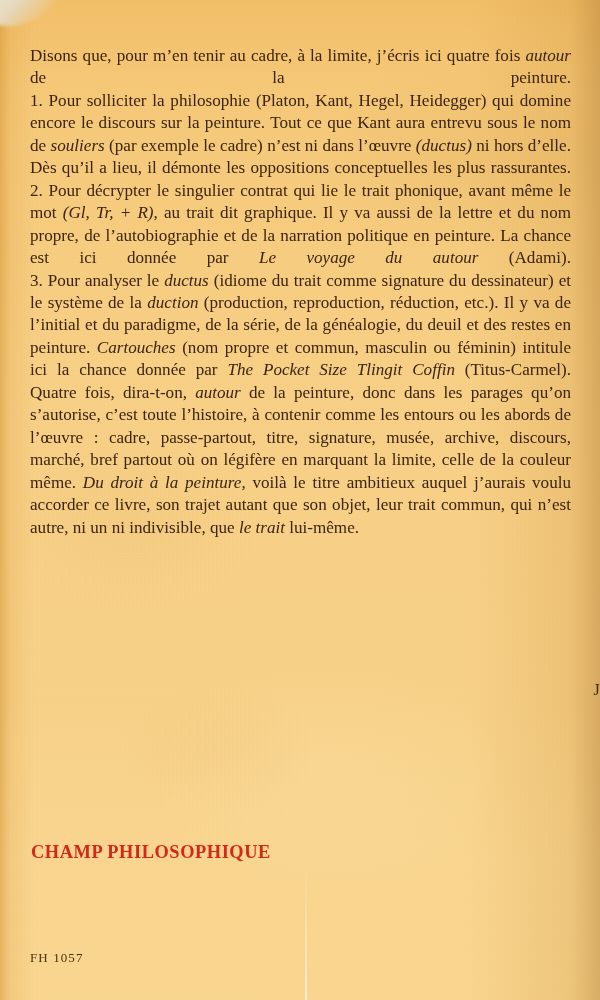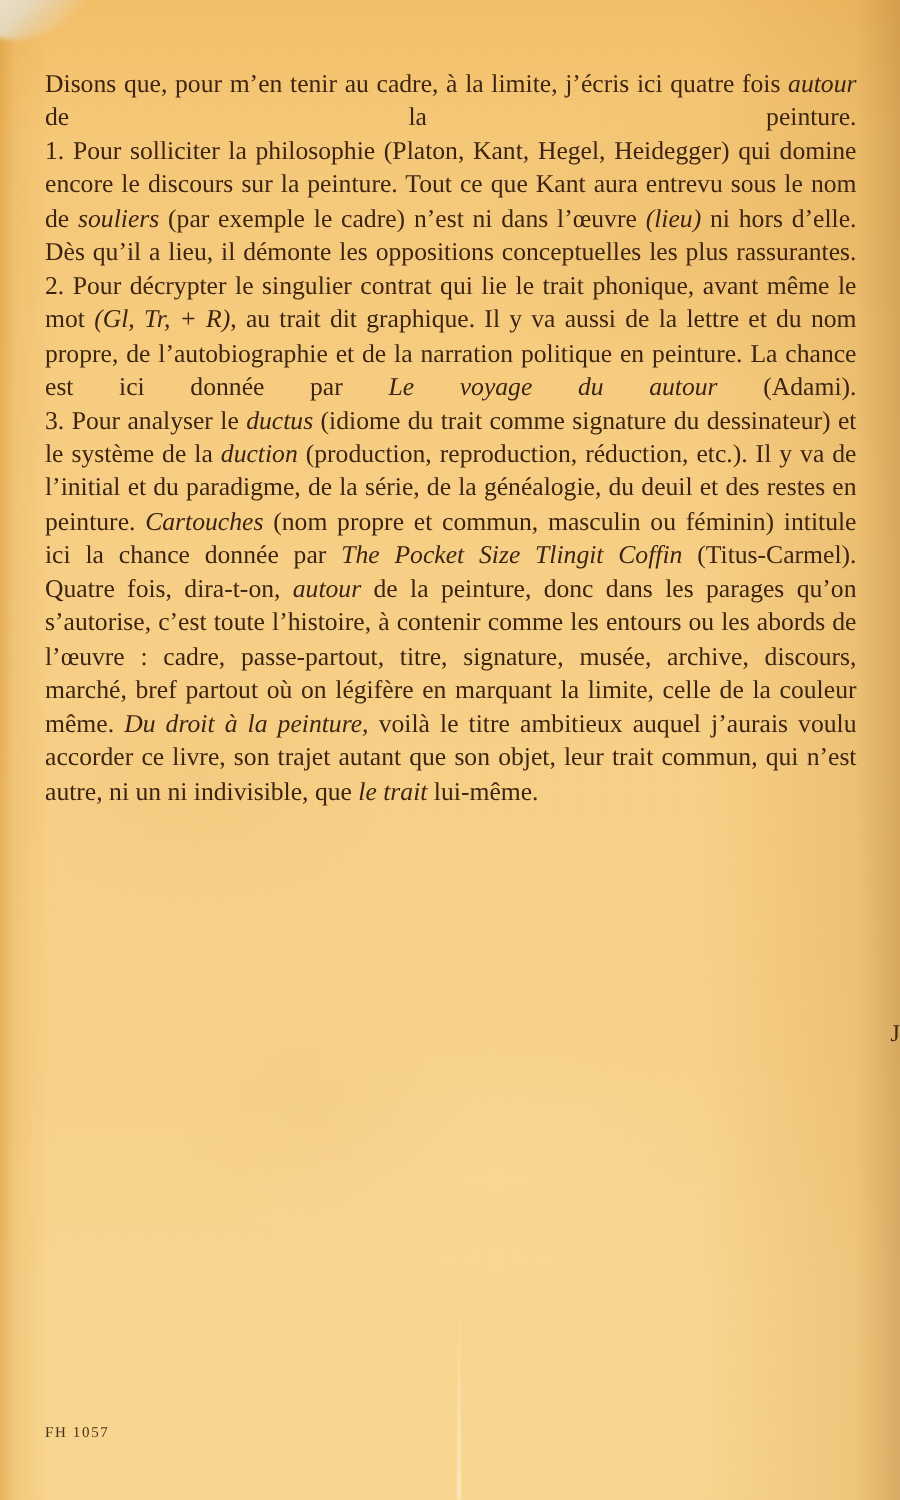--- a/index.html
+++ b/index.html
@@ -133,45 +133,46 @@
     font-size: 18.4px;
     letter-spacing: 0.55px;
     color: #d4291a;
   }
 
   .catalog {
     position: absolute;
     left: 30px;
     top: 950px;
     font-family: "Liberation Serif", "DejaVu Serif", serif;
-    font-size: 10px;
+    font-size: 13px;
     letter-spacing: 1.1px;
     color: #4a3118;
   }
 
   em { font-style: italic; }
 </style>
 </head>
 <body>
 
 <div id="page">
 
   <div id="grain"></div>
   <div id="corner-scuff"></div>
   <div id="crease"></div>
 
   <div id="content">
 
     <div class="body-text" id="blurb">
         <p class="last-line-spread">Disons que, pour m’en tenir au cadre, à la limite, j’écris ici quatre fois <em>autour</em> de la peinture.</p>
-        <p class="last-line-spread">1. Pour solliciter la philosophie (Platon, Kant, Hegel, Heidegger) qui domine encore le discours sur la peinture. Tout ce que Kant aura entrevu sous le nom de <em>souliers</em> (par exemple le cadre) n’est ni dans l’œuvre <em>(lieu)</em> ni hors d’elle. Dès qu’il a lieu, il démonte les oppositions conceptuelles les plus rassurantes.</p>
+        <p class="last-line-spread">1. Pour solliciter la philosophie (Platon, Kant, Hegel, Heidegger) qui domine encore le discours sur la peinture. Tout ce que Kant aura entrevu sous le nom de <em>souliers</em> (par exemple le cadre) n’est ni dans l’œuvre <em>(ductus)</em> ni hors d’elle. Dès qu’il a lieu, il démonte les oppositions conceptuelles les plus rassurantes.</p>
         <p class="last-line-spread">2. Pour décrypter le singulier contrat qui lie le trait phonique, avant même le mot <em>(Gl, Tr, + R)</em>, au trait dit graphique. Il y va aussi de la lettre et du nom propre, de l’autobiographie et de la narration politique en peinture. La chance est ici donnée par <em>Le voyage du autour</em> (Adami).</p>
         <p class="last-line-spread">3. Pour analyser le <em>ductus</em> (idiome du trait comme signature du dessinateur) et le système de la <em>duction</em> (production, reproduction, réduction, etc.). Il y va de l’initial et du paradigme, de la série, de la généalogie, du deuil et des restes en peinture. <em>Cartouches</em> (nom propre et commun, masculin ou féminin) intitule ici la chance donnée par <em>The Pocket Size Tlingit Coffin</em> (Titus-Carmel).</p>
         <p>Quatre fois, dira-t-on, <em>autour</em> de la peinture, donc dans les parages qu’on s’autorise, c’est toute l’histoire, à contenir comme les entours ou les abords de l’œuvre : cadre, passe-partout, titre, signature, musée, archive, discours, marché, bref partout où on légifère en marquant la limite, celle de la couleur même. <em>Du droit à la peinture,</em> voilà le titre ambitieux auquel j’aurais voulu accorder ce livre, son trajet autant que son objet, leur trait commun, qui n’est autre, ni un ni indivisible, que <em>le trait</em> lui-même.</p>
       </div>
 
     <div class="sig">J.D.</div>
 
+    <div class="collection">CHAMP PHILOSOPHIQUE</div>
 
     <div class="catalog">FH 1057</div>
 
   </div>
 </div>
 
 </body></html>

